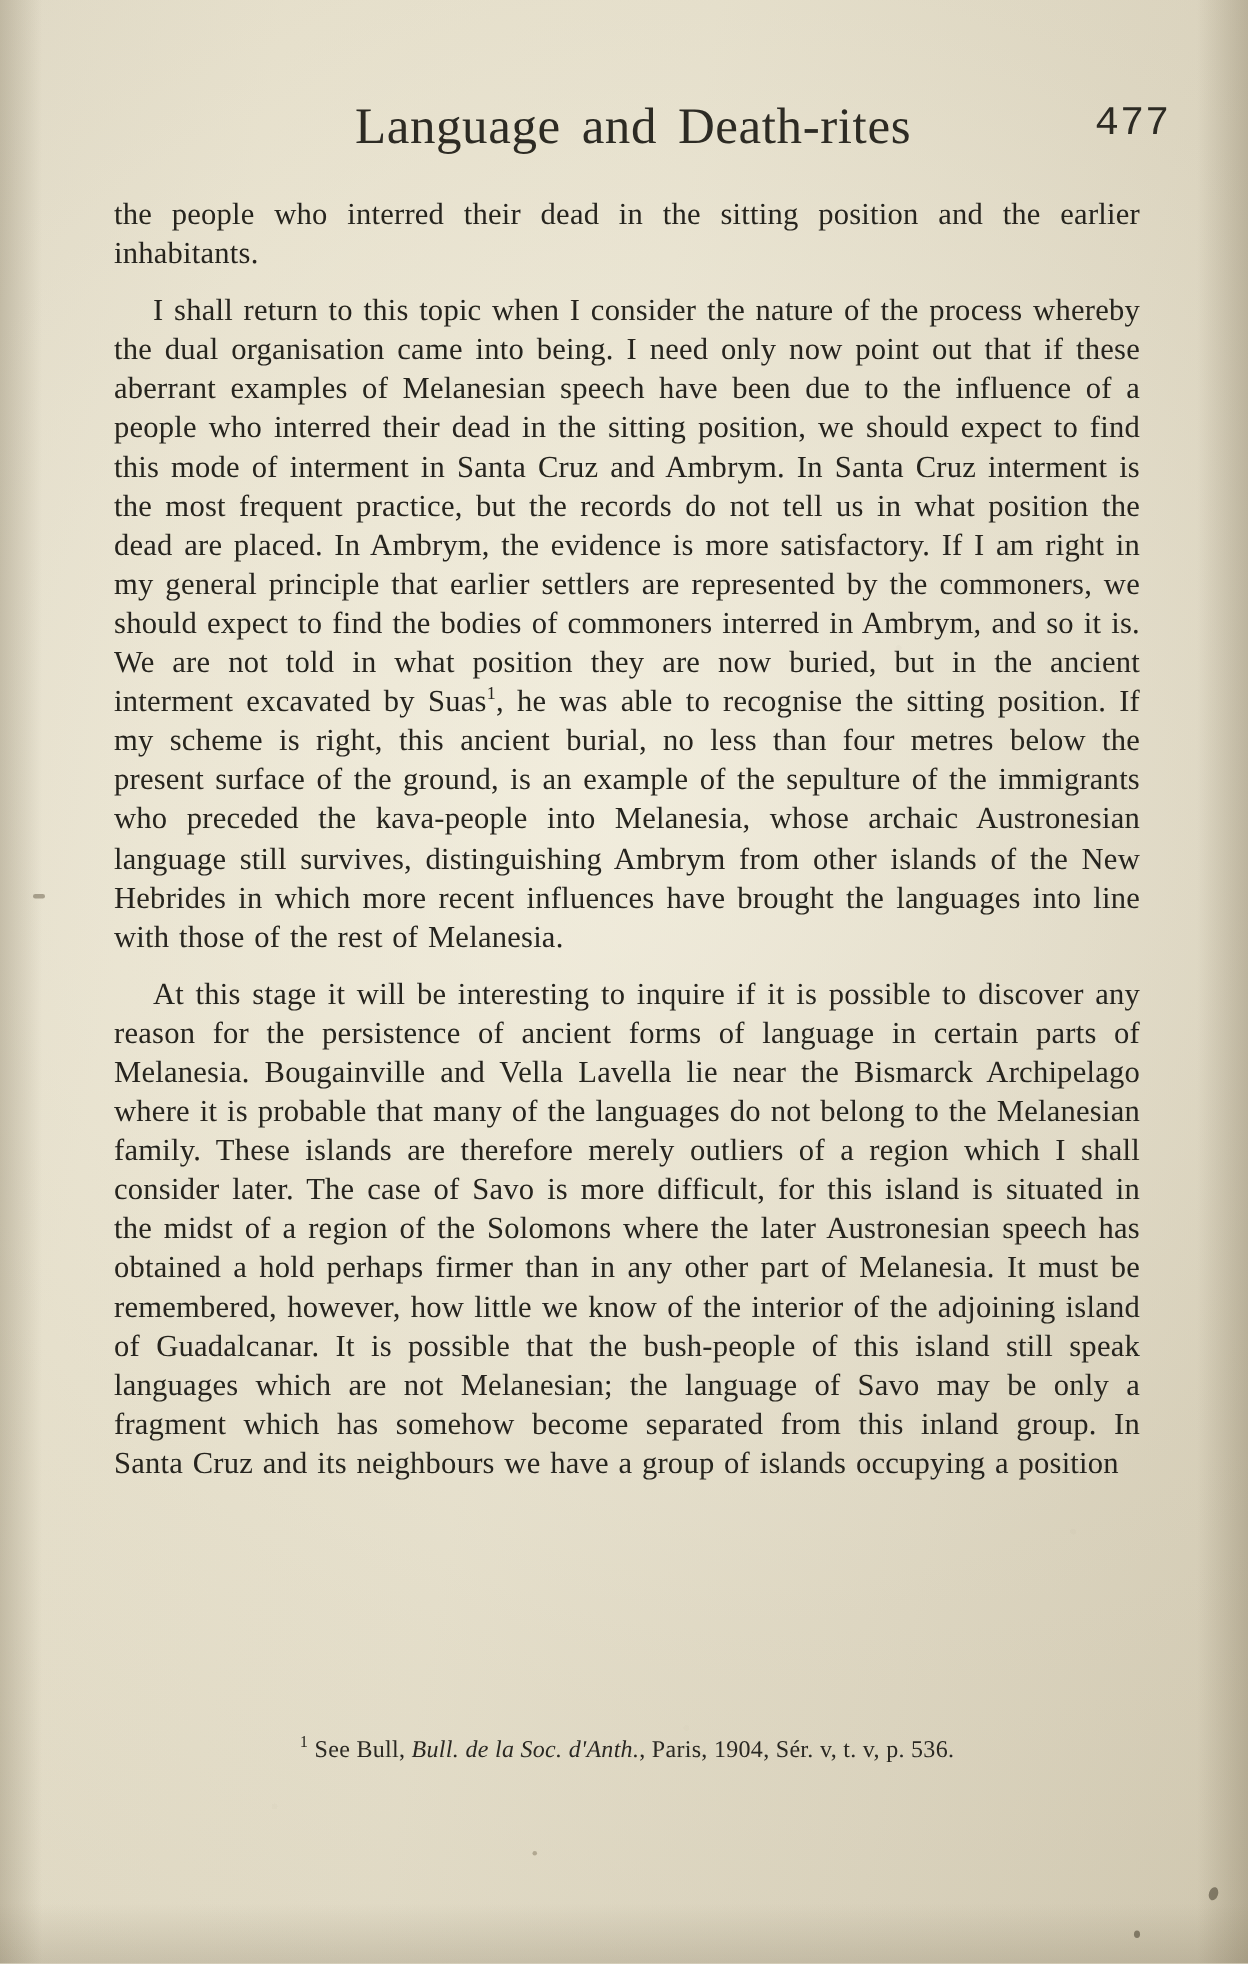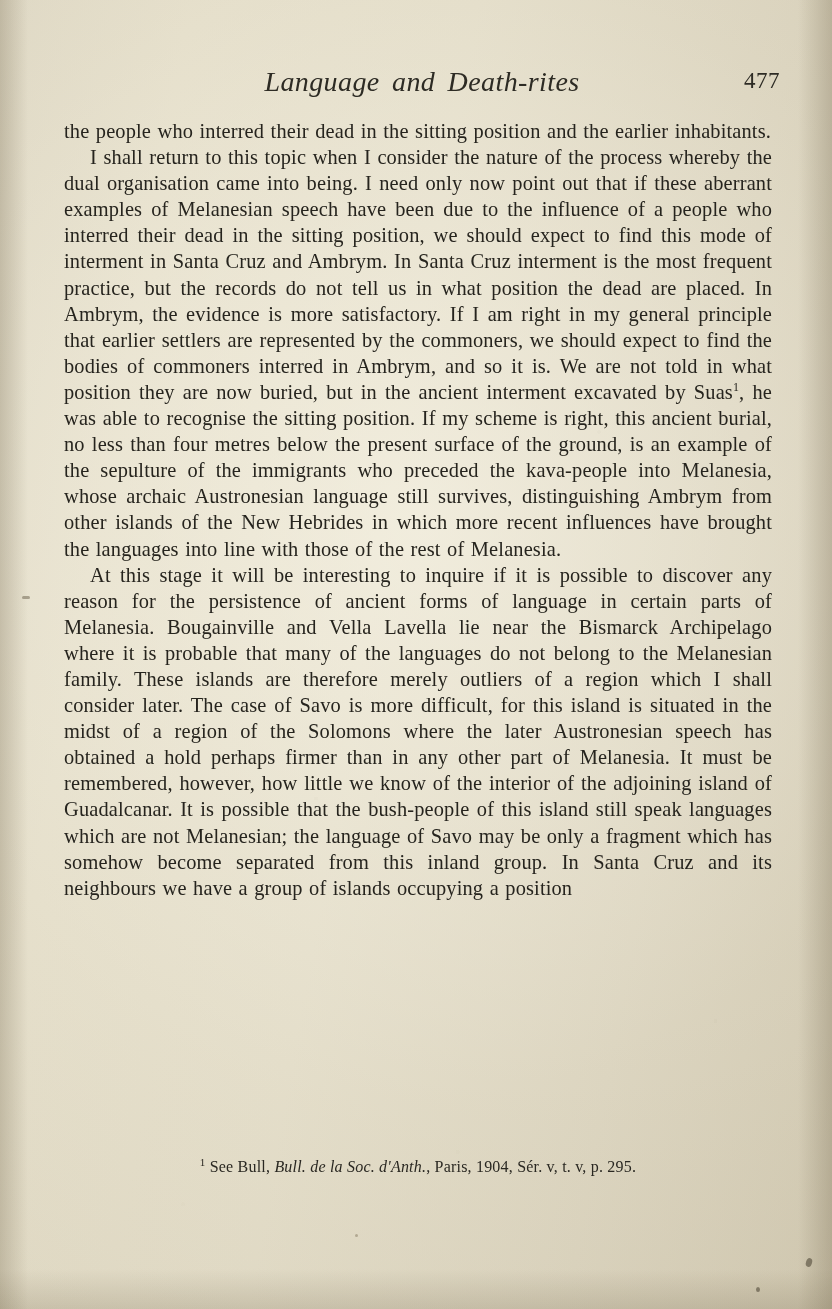--- a/index.html
+++ b/index.html
@@ -58,43 +58,43 @@
     position: absolute;
     left: 64px;
     right: 52px;
     top: 66px;
     height: 34px;
     display: flex;
     align-items: baseline;
     justify-content: center;
   }
   .running-title {
-    font-style: italic;
-    font-size: 28px;
+    font-size: 34px;
     letter-spacing: 0.4px;
     color: #2d2b24;
     word-spacing: 5px;
   }
   .folio {
     position: absolute;
     right: 0;
     top: 2px;
-    font-size: 23px;
+    font-size: 27px;
     color: #2d2b24;
     letter-spacing: 0.5px;
+    font-family: Liberation Mono, monospace;
   }
 
   .body-text {
     position: absolute;
     left: 64px;
     top: 118px;
     width: 708px;
   }
   .para {
-    margin: 0;
+    margin: 12px;
     font-size: 20.4px;
     line-height: 26.1px;
     color: #26241e;
     text-align: justify;
     text-justify: inter-word;
     word-spacing: 1.2px;
     letter-spacing: 0.15px;
   }
   .para.indent {
     text-indent: 26px;
@@ -159,19 +159,19 @@
     <div class="folio">477</div>
   </div>
 
   <div class="body-text">
     <p class="para">the people who interred their dead in the sitting position and the earlier inhabitants.</p>
     <p class="para indent"><span>I shall return to this topic when I consider the nature of the process whereby the dual organisation came into being. I need only now point out that if these aberrant examples of Melanesian speech have been due to the influence of a people who interred their dead in the sitting position, we should expect to find this mode of interment in Santa Cruz and Ambrym.  In Santa Cruz interment is the most frequent practice, but the records do not tell us in what position the dead are placed.  In Ambrym, the evidence is more satisfactory.  If I am right in my general principle that earlier settlers are represented by the commoners, we should expect to find the bodies of commoners interred in Ambrym, and so it is.  We are not told in what position they are now buried, but in the ancient interment excavated by Suas</span><sup class="fn">1</sup><span>, he was able to recognise the sitting position.  If my scheme is right, this ancient burial, no less than four metres below the present surface of the ground, is an example of the sepulture of the immigrants who preceded the kava-people into Melanesia, whose archaic Austronesian language still survives, distinguishing Ambrym from other islands of the New Hebrides in which more recent influences have brought the languages into line with those of the rest of Melanesia.</span></p>
     <p class="para indent">At this stage it will be interesting to inquire if it is possible to discover any reason for the persistence of ancient forms of language in certain parts of Melanesia.  Bougainville and Vella Lavella lie near the Bismarck Archipelago where it is probable that many of the languages do not belong to the Melanesian family.  These islands are therefore merely outliers of a region which I shall consider later.  The case of Savo is more difficult, for this island is situated in the midst of a region of the Solomons where the later Austronesian speech has obtained a hold perhaps firmer than in any other part of Melanesia.  It must be remembered, however, how little we know of the interior of the adjoining island of Guadalcanar.  It is possible that the bush-people of this island still speak languages which are not Melanesian; the language of Savo may be only a fragment which has somehow become separated from this inland group.  In Santa Cruz and its neighbours we have a group of islands occupying a position</p>
   </div>
 
   <div class="footnote-rule"></div>
-  <div class="footnote"><sup>1</sup><span> See Bull, </span><i>Bull. de la Soc. d'Anth.</i><span>, Paris, 1904, Sér. v, t. v, p. 295.</span></div>
+  <div class="footnote"><sup>1</sup><span> See Bull, </span><i>Bull. de la Soc. d'Anth.</i><span>, Paris, 1904, Sér. v, t. v, p. 536.</span></div>
 
   <div class="speck s1"></div>
   <div class="speck s2"></div>
   <div class="speck s3"></div>
   <div class="speck s4"></div>
 </div>
 
 </body></html>

